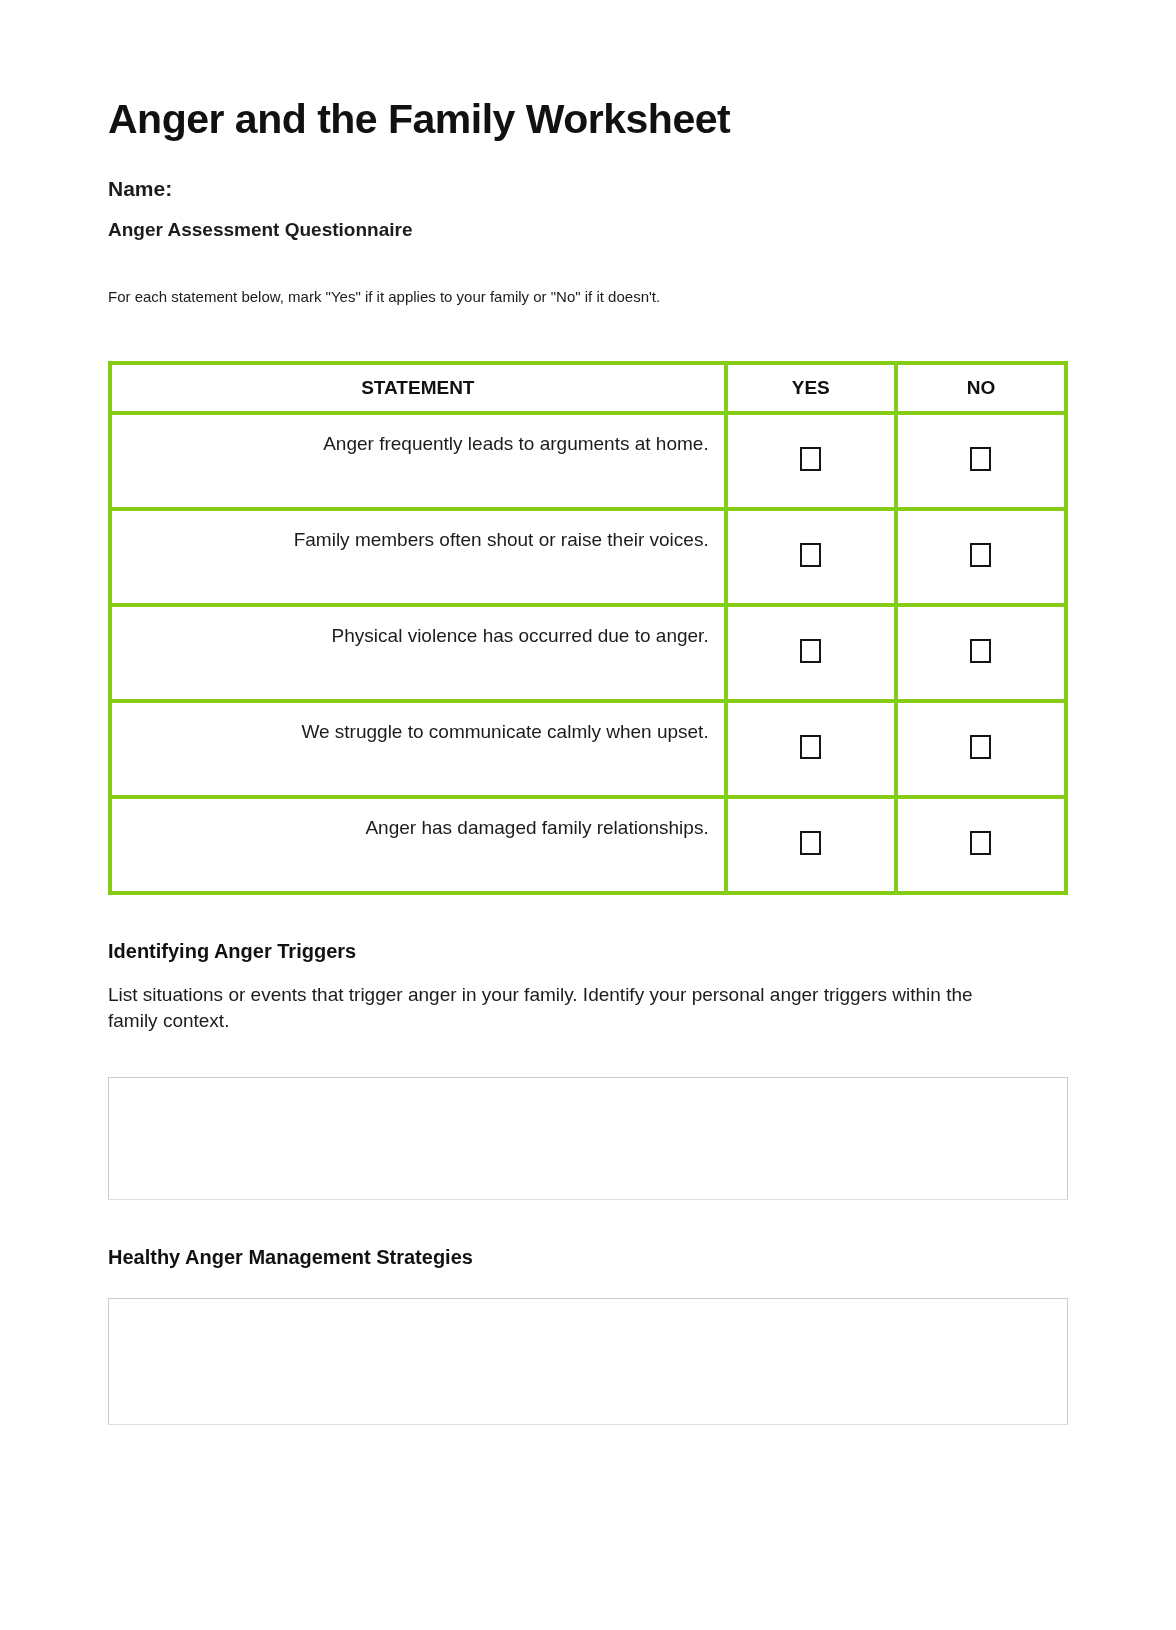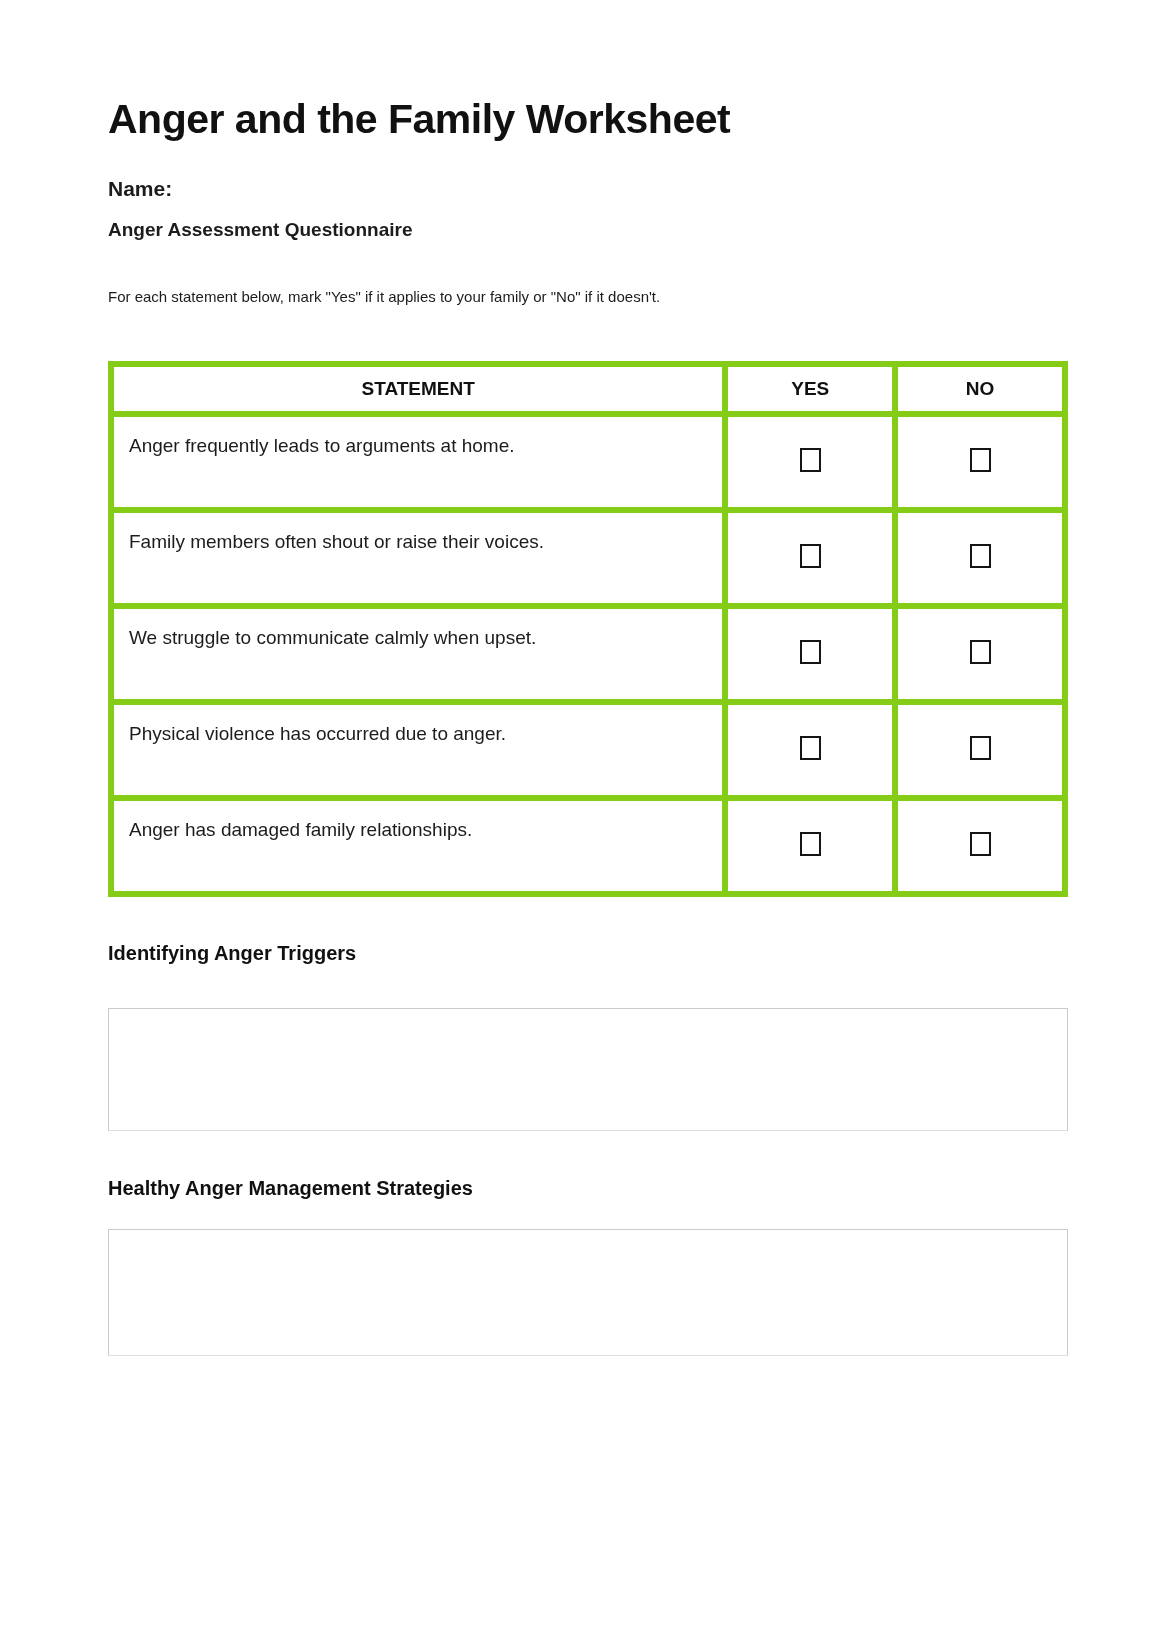--- a/index.html
+++ b/index.html
@@ -47,40 +47,41 @@
     line-height: 26px;
   }
   table.assessment {
     width: 100%;
     border-collapse: collapse;
     margin-top: 51px;
     table-layout: fixed;
   }
   table.assessment th,
   table.assessment td {
-    border: 6px solid #84cc16;
+    border: 4px solid #84cc16;
   }
   table.assessment th {
     height: 50px;
     font-size: 19px;
     font-weight: bold;
     text-align: center;
     vertical-align: middle;
     color: #111111;
     background: #ffffff;
   }
   col.c-statement { width: 64.4%; }
   col.c-yes { width: 17.8%; }
   col.c-no { width: 17.8%; }
   table.assessment tr.data-row { height: 96px; }
   td.stmt {
     padding: 17px 15px;
     font-size: 19px;
     line-height: 24px;
     vertical-align: top;
+    text-align: right;
   }
   td.chk {
     text-align: center;
     vertical-align: middle;
   }
   .checkbox {
     display: inline-block;
     width: 21px;
     height: 24px;
     border: 2.5px solid #151515;
@@ -153,37 +154,38 @@
           <td class="stmt">Anger frequently leads to arguments at home.</td>
           <td class="chk"><span class="checkbox"></span></td>
           <td class="chk"><span class="checkbox"></span></td>
         </tr>
         <tr class="data-row">
           <td class="stmt">Family members often shout or raise their voices.</td>
           <td class="chk"><span class="checkbox"></span></td>
           <td class="chk"><span class="checkbox"></span></td>
         </tr>
         <tr class="data-row">
-          <td class="stmt">We struggle to communicate calmly when upset.</td>
+          <td class="stmt">Physical violence has occurred due to anger.</td>
           <td class="chk"><span class="checkbox"></span></td>
           <td class="chk"><span class="checkbox"></span></td>
         </tr>
         <tr class="data-row">
-          <td class="stmt">Physical violence has occurred due to anger.</td>
+          <td class="stmt">We struggle to communicate calmly when upset.</td>
           <td class="chk"><span class="checkbox"></span></td>
           <td class="chk"><span class="checkbox"></span></td>
         </tr>
         <tr class="data-row">
           <td class="stmt">Anger has damaged family relationships.</td>
           <td class="chk"><span class="checkbox"></span></td>
           <td class="chk"><span class="checkbox"></span></td>
         </tr>
       </tbody>
     </table>
 
     <div class="section-heading">Identifying Anger Triggers</div>
+    <p class="section-instructions">List situations or events that trigger anger in your family. Identify your personal anger triggers within the family context.</p>
     <textarea class="answer-box" aria-label="Identifying Anger Triggers" style=""></textarea>
 
     <div class="section-heading strategies">Healthy Anger Management Strategies</div>
     <textarea class="answer-box strategies" aria-label="Healthy Anger Management Strategies" style=""></textarea>
 
   </div>
 </div>
 
 </body></html>

